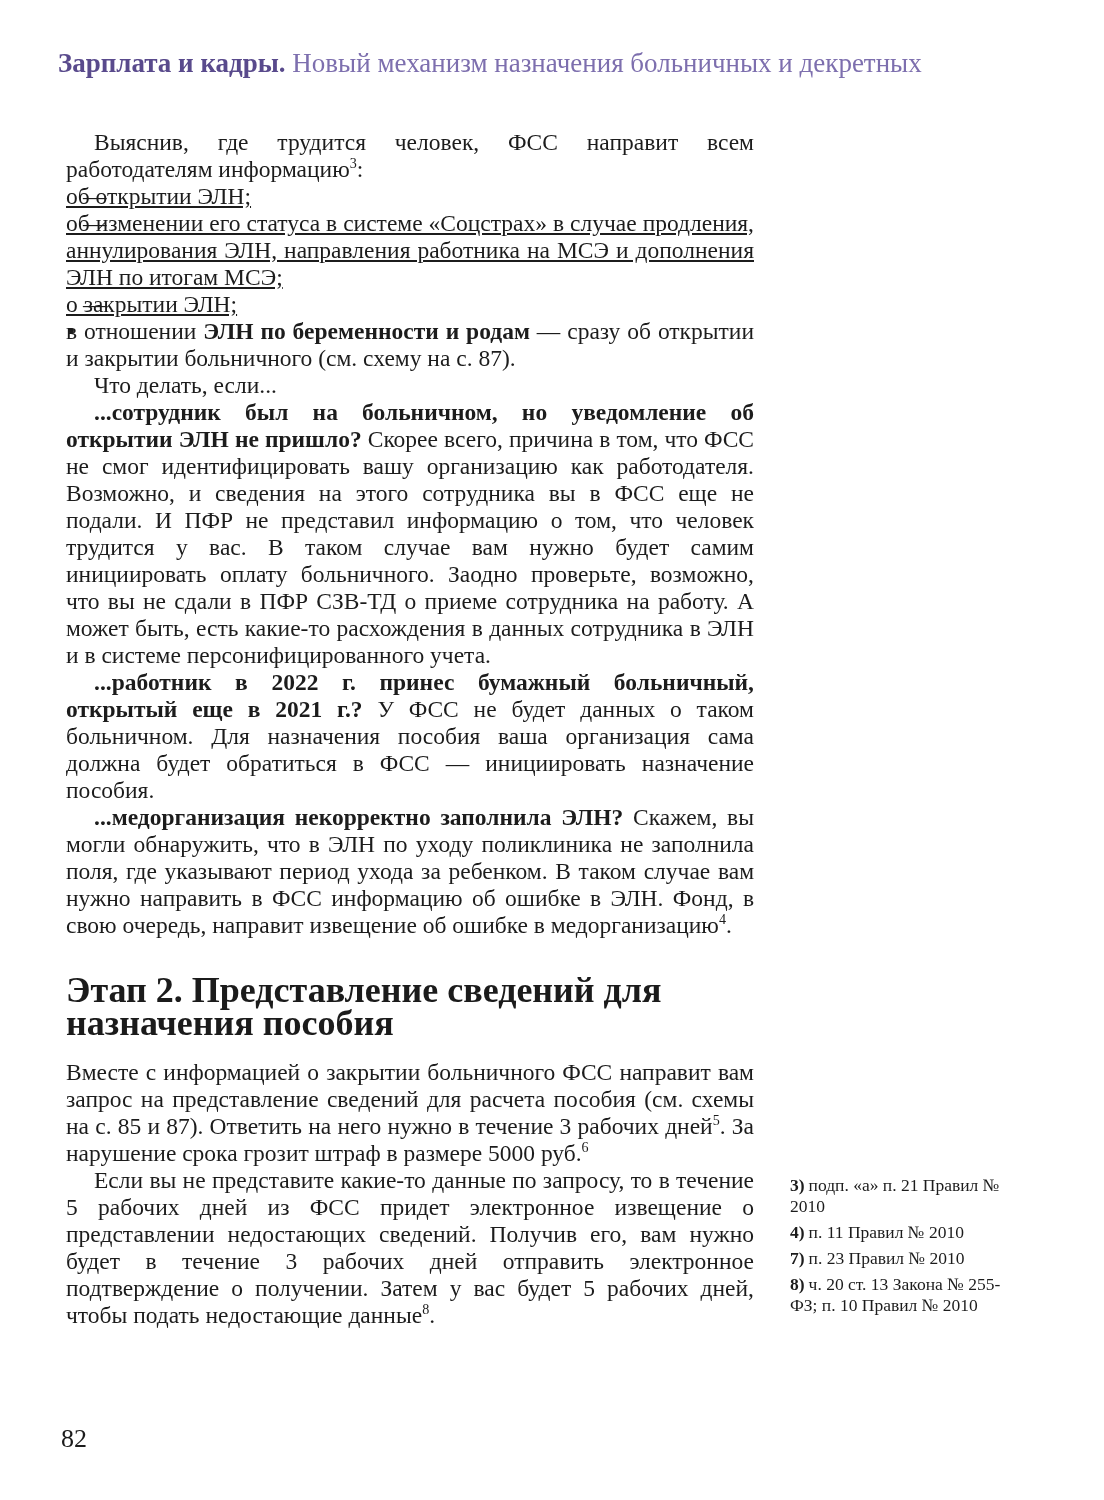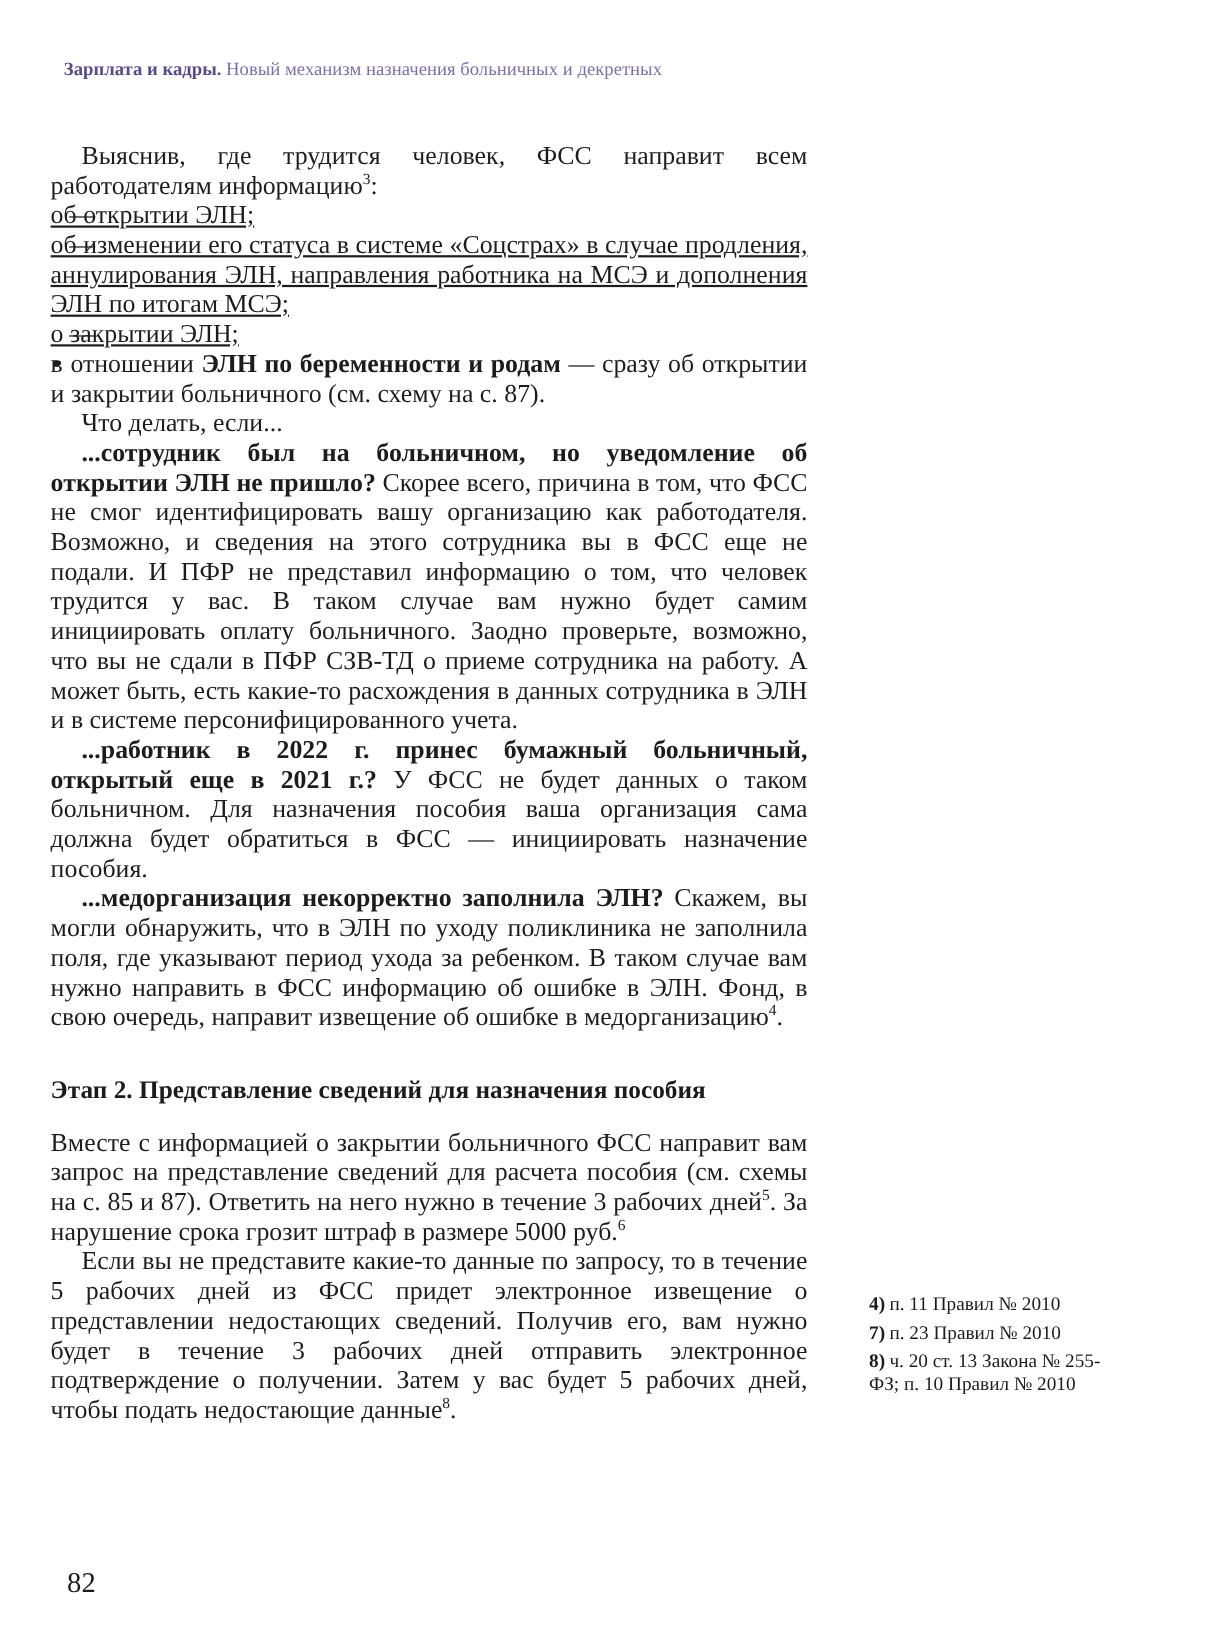--- a/index.html
+++ b/index.html
@@ -10,51 +10,51 @@
     background: #ffffff;
     overflow: hidden;
     font-family: "Liberation Serif", "DejaVu Serif", serif;
     color: #1c1c1c;
   }
   
   .pagehead {
     position: absolute;
     left: 58px;
     top: 50px;
-    font-size: 17px;
+    font-size: 27px;
     line-height: 26px;
     white-space: nowrap;
   }
   .brand  { color: var(--brand, #594a8c); font-weight: bold; }
   .artttl { color: var(--brand_light, #7d6fae); }
 
   
   .column {
     position: absolute;
-    left: 46px;
+    left: 66px;
     top: 129px;
     width: 688px;
     font-size: 23.5px;
     line-height: 27px;
     text-align: justify;
   }
   .column p { margin: 0; padding: 0; }
   .ind { text-indent: 28px; }
   sup {
     font-size: 60%;
     line-height: 0;
     vertical-align: super;
   }
   .li1 { position: relative; padding-left: 17px; }
   .li1::before { content: "\2022"; position: absolute; left: 1px; top: 0; }
   .li2 { position: relative; padding-left: 52px; text-decoration: underline; }
   .li2::before { content: "\2014"; position: absolute; left: 17px; top: 0; }
   .whatif { font-weight: normal; }
   h2.stage {
-    font-size: 23px;
+    font-size: 36px;
     line-height: 33px;
     font-weight: bold;
     color: #1b1b1b;
     margin: 35px 0 19px 0;
     text-align: left;
   }
 
   
   .sidebar {
     position: absolute;
@@ -109,20 +109,21 @@
     <h2 class="stage">Этап 2. Представление сведений для назначения пособия</h2>
 
     <p><span>Вместе с информацией о закрытии больничного ФСС направит вам запрос на представление сведений для расчета пособия (см. схемы на с. 85 и 87). Ответить на него нужно в течение 3 рабочих дней</span><sup>5</sup><span>. За нарушение срока грозит штраф в размере 5000 руб.</span><sup>6</sup></p>
 
 
     <p class="ind"><span>Если вы не представите какие-то данные по запросу, то в течение 5 рабочих дней из ФСС придет электронное извещение о представлении недостающих сведений. Получив его, вам нужно будет в течение 3 рабочих дней отправить электронное подтверждение о получении. Затем у вас будет 5 рабочих дней, чтобы подать недостающие данные</span><sup>8</sup><span>.</span></p>
 
   </div>
 
   <div class="sidebar">
+    <p class="fn"><b>3)</b><span>подп. «а» п. 21 Правил № 2010</span></p>
     <p class="fn"><b>4)</b><span>п. 11 Правил № 2010</span></p>
     <p class="fn"><b>7)</b><span>п. 23 Правил № 2010</span></p>
     <p class="fn"><b>8)</b><span>ч. 20 ст. 13 Закона № 255-ФЗ; п. 10 Правил № 2010</span></p>
   </div>
 
   <div class="pagenum">82</div>
 
 </div>
 
 </body></html>

